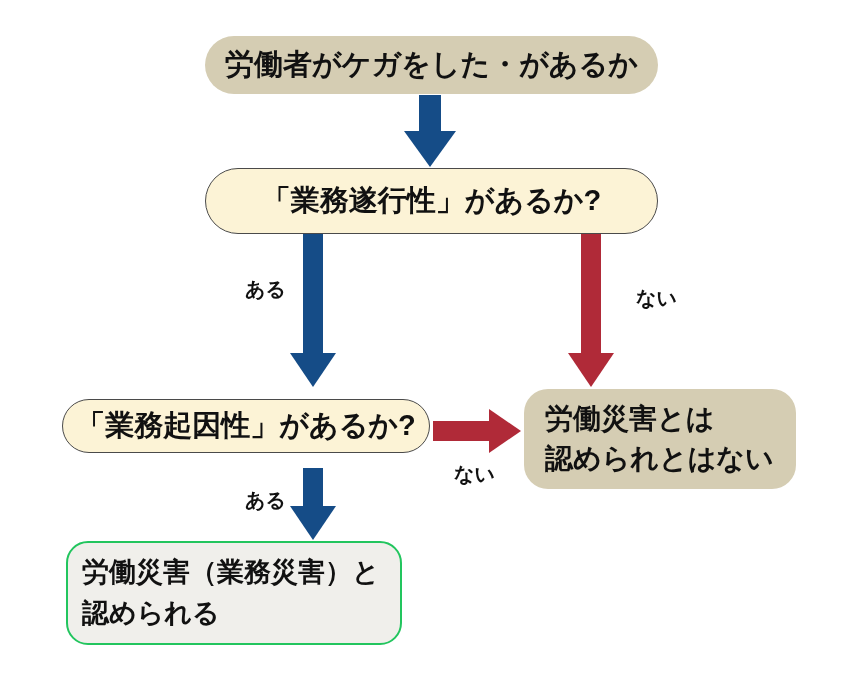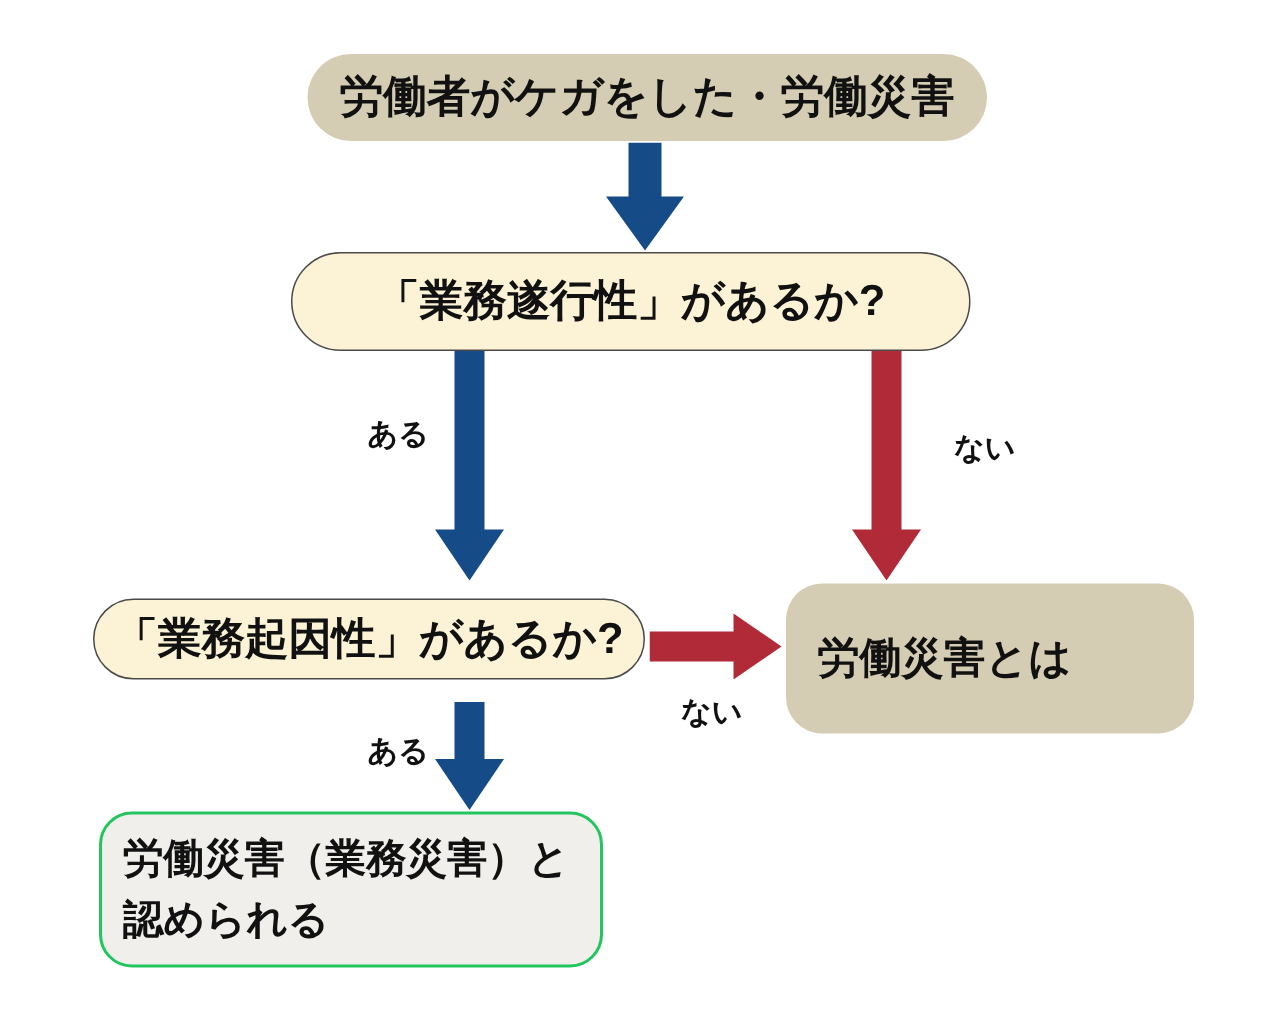--- a/index.html
+++ b/index.html
@@ -18,21 +18,21 @@
     align-items:center;
     justify-content:center;
     font-weight:700;
     text-align:center;
   }
   .node-tan{background:var(--node-tan);}
   .node-cream{background:var(--node-cream);border:1.5px solid #4a4a4a;}
   .node-gray{background:var(--node-gray);border:2px solid #22c55e;}
 
   .node-start{left:205px;top:36px;width:453px;height:58px;border-radius:29px;font-size:29px;}
-  .node-q1{left:194px;top:168px;width:453px;height:66px;border-radius:33px;font-size:29px;}
+  .node-q1{left:205px;top:168px;width:453px;height:66px;border-radius:33px;font-size:29px;}
   .node-q2{left:62px;top:399px;width:368px;height:54px;border-radius:34px;font-size:29px;}
 
   .node-notrec{
     left:524px;top:389px;width:272px;height:100px;border-radius:24px;
     font-size:28px;line-height:40px;
     flex-direction:column;align-items:flex-start;justify-content:center;
     padding-left:21px;text-align:right;
   }
   .node-rec{
     left:66px;top:541px;width:336px;height:104px;border-radius:22px;
@@ -60,21 +60,21 @@
     font-weight:700;
     color:var(--copyright,#595959);
     letter-spacing:0.5px;
   }
 </style>
 </head>
 <body>
 
 <div class="canvas">
 
-  <div class="node node-tan node-start">労働者がケガをした・労働災害</div>
+  <div class="node node-tan node-start">労働者がケガをした・があるか</div>
 
   <svg class="arrow" style="left:404px;top:95px;" width="52" height="72" viewBox="0 0 52 72">
     <rect class="fill-yes" x="15" y="0" width="22" height="38"></rect>
     <polygon class="fill-yes" points="0,36 52,36 26,72"></polygon>
   </svg>
 
   <div class="node node-cream node-q1">「業務遂行性」があるか?</div>
 
   <svg class="arrow" style="left:290px;top:234px;" width="46" height="153" viewBox="0 0 46 153">
     <rect class="fill-yes" x="13" y="0" width="20" height="121"></rect>
@@ -91,20 +91,21 @@
   <div class="node node-cream node-q2">「業務起因性」があるか?</div>
 
   <svg class="arrow" style="left:433px;top:409px;" width="88" height="44" viewBox="0 0 88 44">
     <rect class="fill-no" x="0" y="12" width="58" height="20"></rect>
     <polygon class="fill-no" points="56,0 88,22 56,44"></polygon>
   </svg>
   <div class="edge-label" style="left:430px;top:461px;">ない</div>
 
   <div class="node node-tan node-notrec">
     <span>労働災害とは</span>
+    <span>認められとはない</span>
   </div>
 
   <svg class="arrow" style="left:290px;top:468px;" width="46" height="72" viewBox="0 0 46 72">
     <rect class="fill-yes" x="13" y="0" width="20" height="40"></rect>
     <polygon class="fill-yes" points="0,38 46,38 23,72"></polygon>
   </svg>
   <div class="edge-label" style="left:221px;top:487px;">ある</div>
 
   <div class="node node-gray node-rec">
     <span>労働災害（業務災害）と</span>

